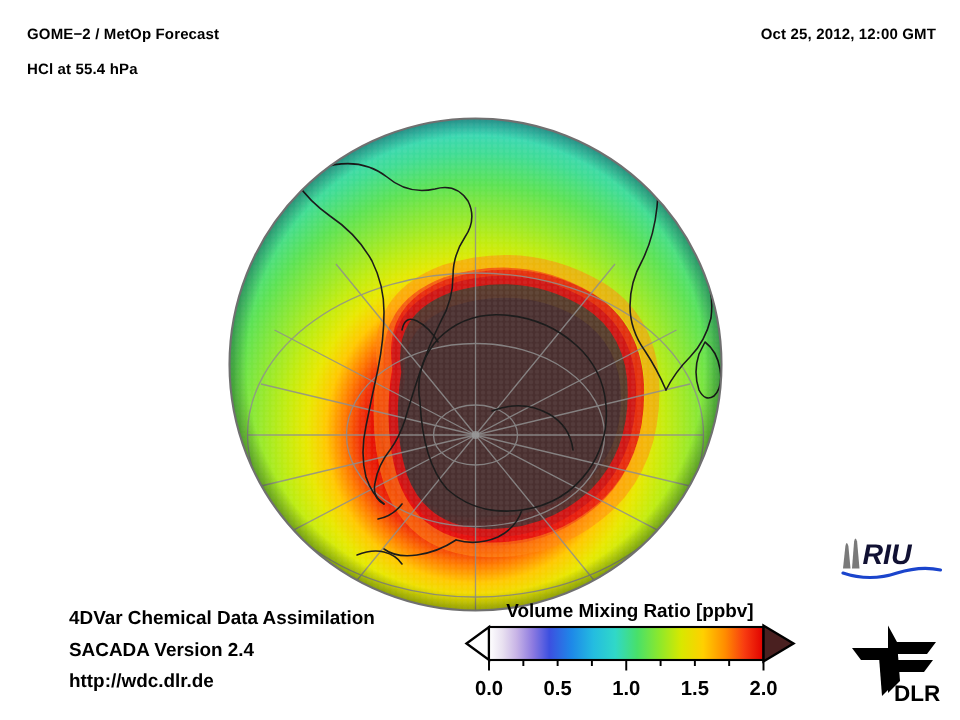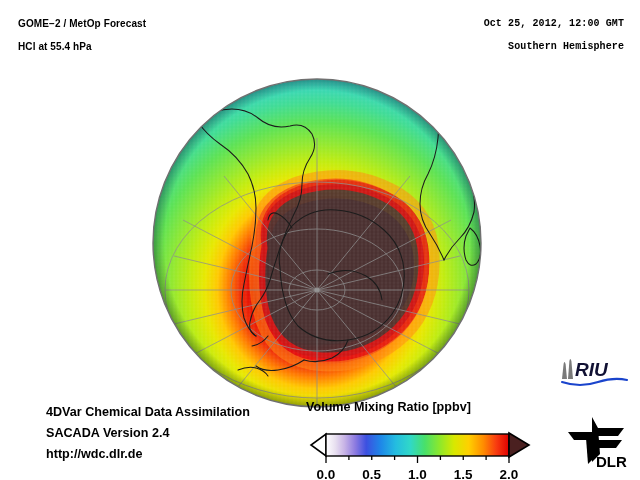--- a/index.html
+++ b/index.html
@@ -21,21 +21,20 @@
     position: absolute;
     left: 18px;
     top: 12px;
     text-align: left;
   }
   #header-right {
     position: absolute;
     right: 16px;
     top: 12px;
     text-align: right;
-    font-family: Liberation Mono, monospace;
   }
   .head-line {
     font-size: 10px;
     font-weight: bold;
     line-height: 23px;
     letter-spacing: 0.1px;
     white-space: nowrap;
   }
 
   
@@ -65,23 +64,23 @@
   
   #colorbar-block {
     position: absolute;
     left: 306px;
     top: 400px;
     width: 228px;
   }
   #colorbar-title {
     font-size: 12.6px;
     font-weight: bold;
-    text-align: left;
+    text-align: center;
     white-space: nowrap;
-    margin-bottom: 16px;
+    margin-bottom: 0;
   }
   #colorbar-svg { display: block; }
 
   
   #riu-logo {
     position: absolute;
     left: 558px;
     top: 355px;
     width: 72px;
     height: 32px;
@@ -98,21 +97,20 @@
 </head>
 <body>
 
 <div id="header-left">
   <div class="head-line">GOME−2 / MetOp Forecast</div>
   <div class="head-line">HCl at 55.4 hPa</div>
 </div>
 
 <div id="header-right">
   <div class="head-line">Oct 25, 2012, 12:00 GMT</div>
-  <div class="head-line">Southern Hemisphere</div>
 </div>
 
 <div id="globe-wrap">
   <svg id="globe-svg" width="330" height="330" viewBox="0 0 330 330">
     <defs>
       <clipPath id="diskClip">
         <circle cx="165" cy="165" r="164"></circle>
       </clipPath>
 
       <radialGradient id="hclField" cx="50%" cy="64%" r="78%">

